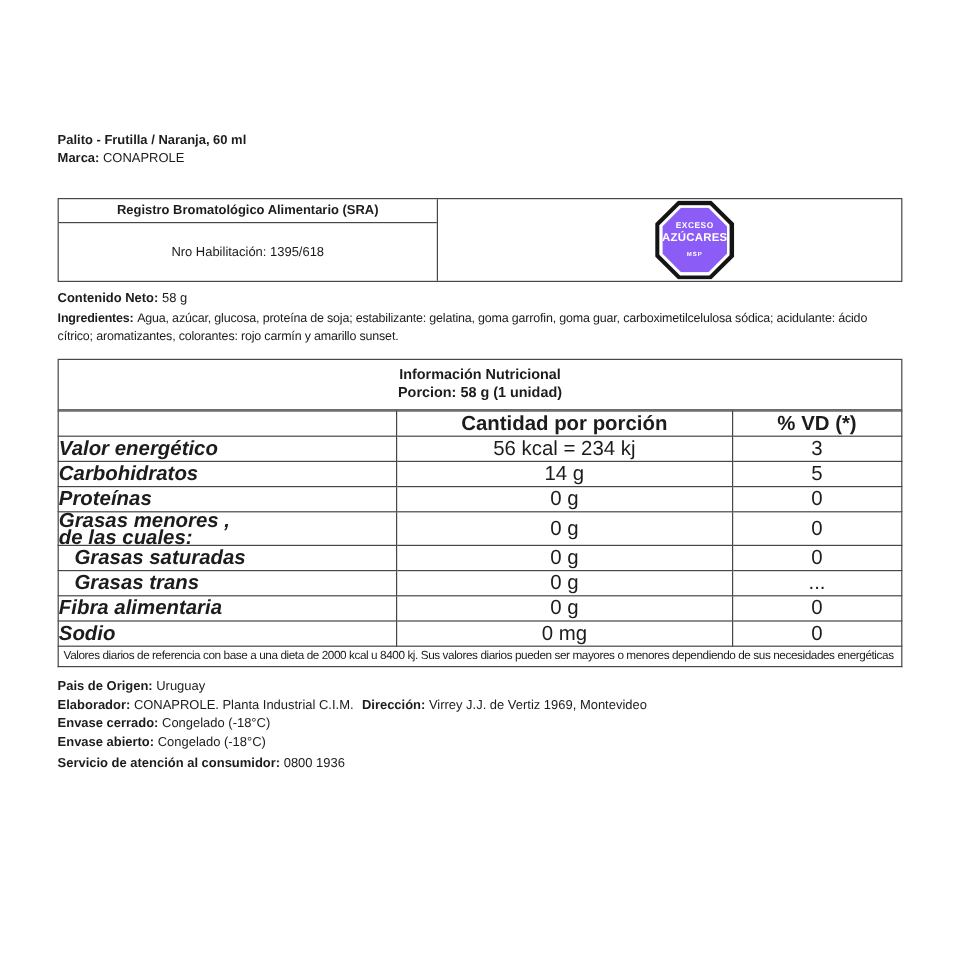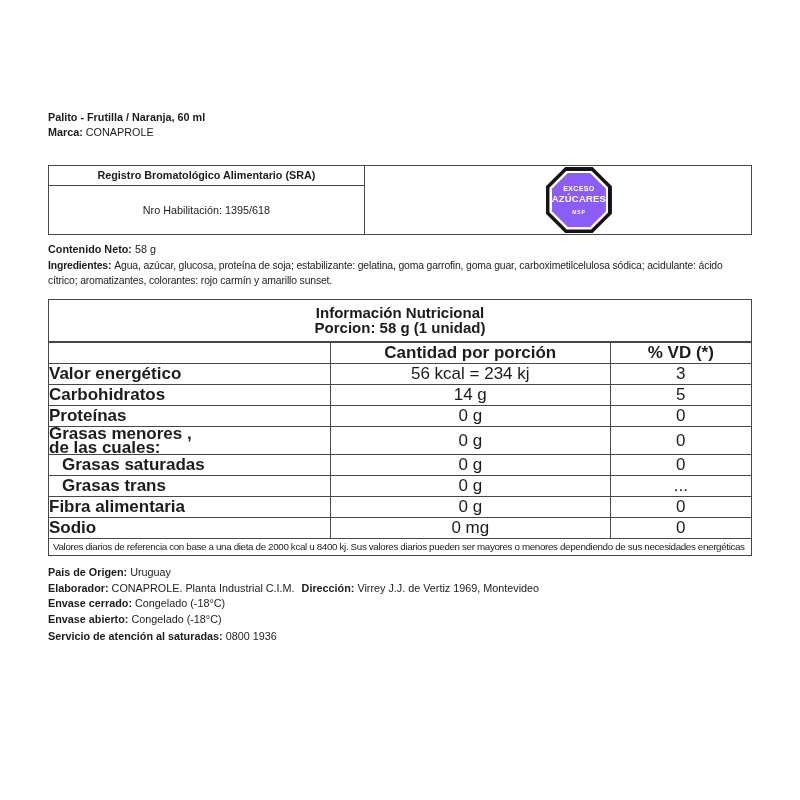--- a/index.html
+++ b/index.html
@@ -28,26 +28,26 @@
   .oct-core  { width:54px; height:54px; background:#8b5cf6; color:#ffffff; display:flex; flex-direction:column; align-items:center; justify-content:center; text-align:center; }
   .oct-l1 { font-size:7px; font-weight:bold; letter-spacing:.4px; }
   .oct-l2 { font-size:9.5px; font-weight:bold; letter-spacing:.2px; margin-top:1px; }
   .oct-l3 { font-size:5px; font-weight:bold; letter-spacing:.8px; margin-top:5px; }
 
   .contenido { margin-top:7px; font-size:10.8px; line-height:15px; }
   .ingredientes { margin-top:2px; font-size:10.4px; line-height:14.5px; letter-spacing:-0.15px; }
 
   
   .nut { margin-top:11px; }
-  .nut-head { border:1px solid #474747; text-align:center; font-weight:bold; font-size:15px; line-height:15px; padding:5px 0 6px; }
+  .nut-head { border:1px solid #474747; text-align:center; font-weight:bold; font-size:12px; line-height:15px; padding:5px 0 6px; }
   .nut-table { width:100%; border-collapse:collapse; margin-top:0; table-layout:fixed; font-size:17px; }
   .nut-table th, .nut-table td { border:1px solid #474747; padding:0; }
   .nut-table thead th { height:18px; font-weight:bold; text-align:center; }
   .nut-table tbody td { height:16px; }
-  .cell-name { text-align:left; padding-left:5px; font-weight:bold; line-height:13.5px; }
+  .cell-name { text-align:left; padding-left:5px; font-weight:bold; line-height:13.5px;font-style:italic; }
   .indent .cell-name { padding-left:13px; }
   .row-tall td { height:33px; }
   .cell-qty, .cell-vd { text-align:center; }
   .nut-foot { border:1px solid #474747; border-top:none; font-size:9.8px; letter-spacing:-0.35px; white-space:nowrap; overflow:hidden; padding:2px 3px 3px 4px; }
 
   .footer { margin-top:9px; }
   .footer .tline { line-height:15.5px; }
   .footer .last { margin-top:2px; }
 </style>
 </head>
@@ -160,17 +160,17 @@
       <span class="lbl">Elaborador:</span><span>CONAPROLE. Planta Industrial C.I.M.</span>
       <span class="lbl" style="margin-left:4px;">Dirección:</span><span>Virrey J.J. de Vertiz 1969, Montevideo</span>
     </div>
     <div class="tline">
       <span class="lbl">Envase cerrado:</span><span>Congelado (-18°C)</span>
     </div>
     <div class="tline">
       <span class="lbl">Envase abierto:</span><span>Congelado (-18°C)</span>
     </div>
     <div class="tline last">
-      <span class="lbl">Servicio de atención al saturadas:</span><span>0800 1936</span>
+      <span class="lbl">Servicio de atención al consumidor:</span><span>0800 1936</span>
     </div>
   </div>
 
 </div>
 
 </body></html>

